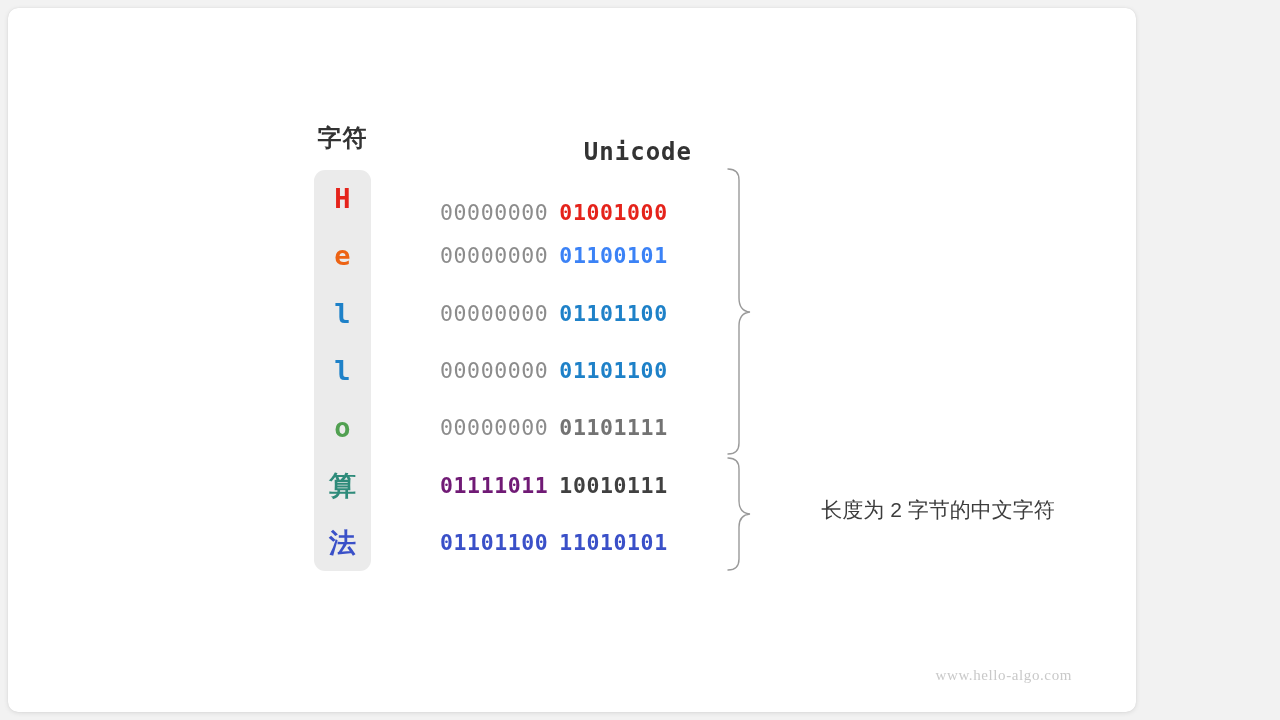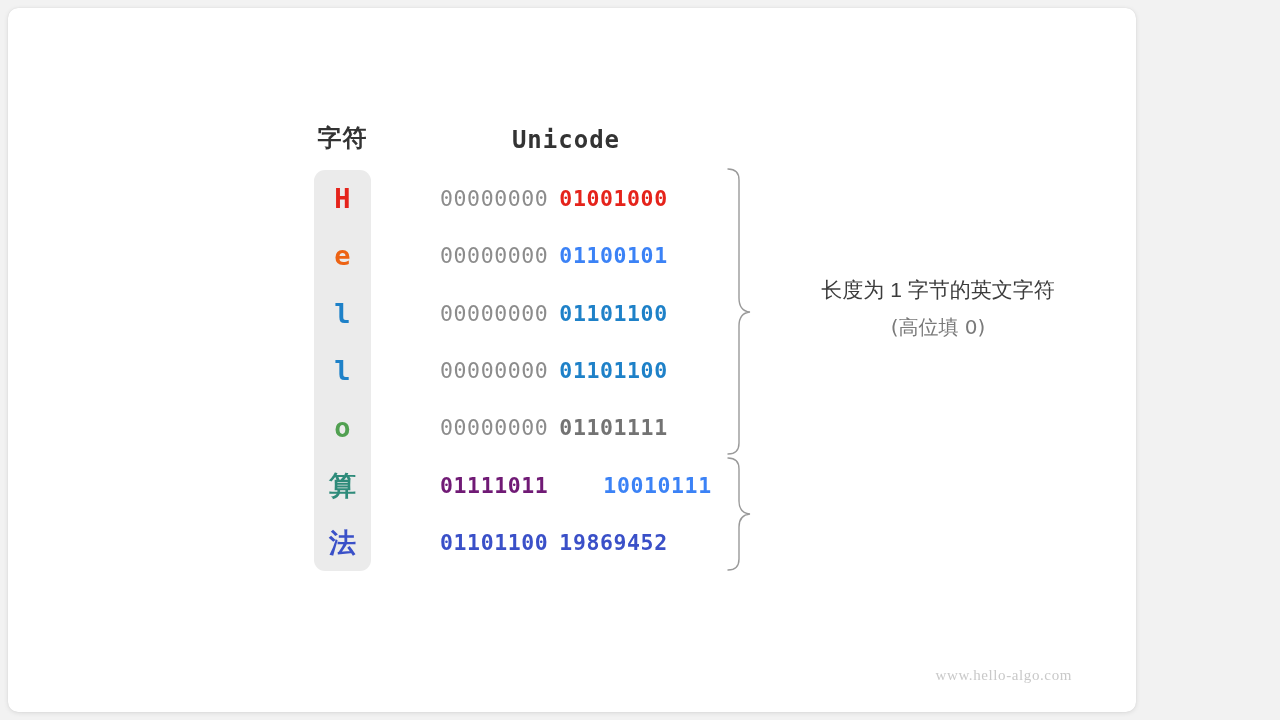--- a/index.html
+++ b/index.html
@@ -36,23 +36,23 @@
   #header-char {
     left: 306px;
     top: 114px;
     width: 57px;
     text-align: center;
     font-size: 24px;
     letter-spacing: 1px;
   }
   #header-unicode {
     left: 432px;
-    top: 118px;
+    top: 130px;
     width: 252px;
-    text-align: center;
+    text-align: right;
     font-family: "DejaVu Sans Mono", "Liberation Mono", monospace;
     font-size: 24px;
     letter-spacing: 1px;
   }
 
   
   #char-column {
     position: absolute;
     left: 306px;
     top: 162px;
@@ -168,37 +168,34 @@
   <div id="char-cells">
       <div class="char-cell latin" style="top: 162px; color: rgb(229, 35, 27);">H</div>
       <div class="char-cell latin" style="top: 219.3px; color: rgb(237, 99, 20);">e</div>
       <div class="char-cell latin" style="top: 276.6px; color: rgb(30, 129, 200);">l</div>
       <div class="char-cell latin" style="top: 333.9px; color: rgb(30, 129, 200);">l</div>
       <div class="char-cell latin" style="top: 391.2px; color: rgb(81, 160, 81);">o</div>
       <div class="char-cell cjk" style="top: 448.5px; color: rgb(46, 139, 122);">算</div>
       <div class="char-cell cjk" style="top: 505.8px; color: rgb(58, 80, 200);">法</div>
     </div>
   <div id="bin-rows">
-      <div class="bin-row" style="top: 162px;"><span class="bin-hi">00000000</span><span class="bin-sep"></span><span class="bin-lo" style="color: rgb(229, 35, 27);">01001000</span></div>
+      <div class="bin-row" style="top: 176px;"><span class="bin-hi">00000000</span><span class="bin-sep"></span><span class="bin-lo" style="color: rgb(229, 35, 27);">01001000</span></div>
       <div class="bin-row" style="top: 219.3px;"><span class="bin-hi">00000000</span><span class="bin-sep"></span><span class="bin-lo" style="color: #3b82f6;">01100101</span></div>
       <div class="bin-row" style="top: 276.6px;"><span class="bin-hi">00000000</span><span class="bin-sep"></span><span class="bin-lo" style="color: rgb(30, 129, 200);">01101100</span></div>
       <div class="bin-row" style="top: 333.9px;"><span class="bin-hi">00000000</span><span class="bin-sep"></span><span class="bin-lo" style="color: rgb(30, 129, 200);">01101100</span></div>
       <div class="bin-row" style="top: 391.2px;"><span class="bin-hi">00000000</span><span class="bin-sep"></span><span class="bin-lo" style="color: #737373;">01101111</span></div>
-      <div class="bin-row" style="top: 448.5px;"><span class="bin-hi emph" style="color: #701a75;">01111011</span><span class="bin-sep"></span><span class="bin-lo" style="color: #3b82f6; margin-left: 44px;">10010111</span></div>
-      <div class="bin-row" style="top: 505.8px;"><span class="bin-hi emph" style="color: rgb(58, 80, 200);">01101100</span><span class="bin-sep"></span><span class="bin-lo" style="color: rgb(58, 80, 200);">19869452</span></div>
+      <div class="bin-row" style="top: 448.5px;"><span class="bin-hi emph" style="color: #701a75;">01111011</span><span class="bin-sep"></span><span class="bin-lo" style="color: #404040;">10010111</span></div>
+      <div class="bin-row" style="top: 505.8px;"><span class="bin-hi emph" style="color: rgb(58, 80, 200);">01101100</span><span class="bin-sep"></span><span class="bin-lo" style="color: rgb(58, 80, 200);">11010101</span></div>
     </div>
 
   <svg class="brace-svg" id="brace-1" width="30" height="290">
     <path d="M 4 3 Q 15 3 15 14 L 15 132 Q 15 145 26 146 Q 15 147 15 160 L 15 277 Q 15 288 4 288" fill="none" stroke="#9a9a9a" stroke-width="1.4" stroke-linecap="round"></path>
   </svg>
 
   <svg class="brace-svg" id="brace-2" width="30" height="118">
     <path d="M 4 3 Q 15 3 15 14 L 15 46 Q 15 58 26 59 Q 15 60 15 72 L 15 104 Q 15 115 4 115" fill="none" stroke="#9a9a9a" stroke-width="1.4" stroke-linecap="round"></path>
   </svg>
 
-  <div class="annotation" id="annotation-1">
-    <span>长度为 1 字节的英文字符</span>
-    <span id="annotation-1-sub">(高位填 0)</span>
-  </div>
-
+
+  <div class="annotation" id="annotation-2">长度为 2 字节的中文字符</div>
 
   <div id="watermark">www.hello-algo.com</div>
 </div>
 
 </body></html>

